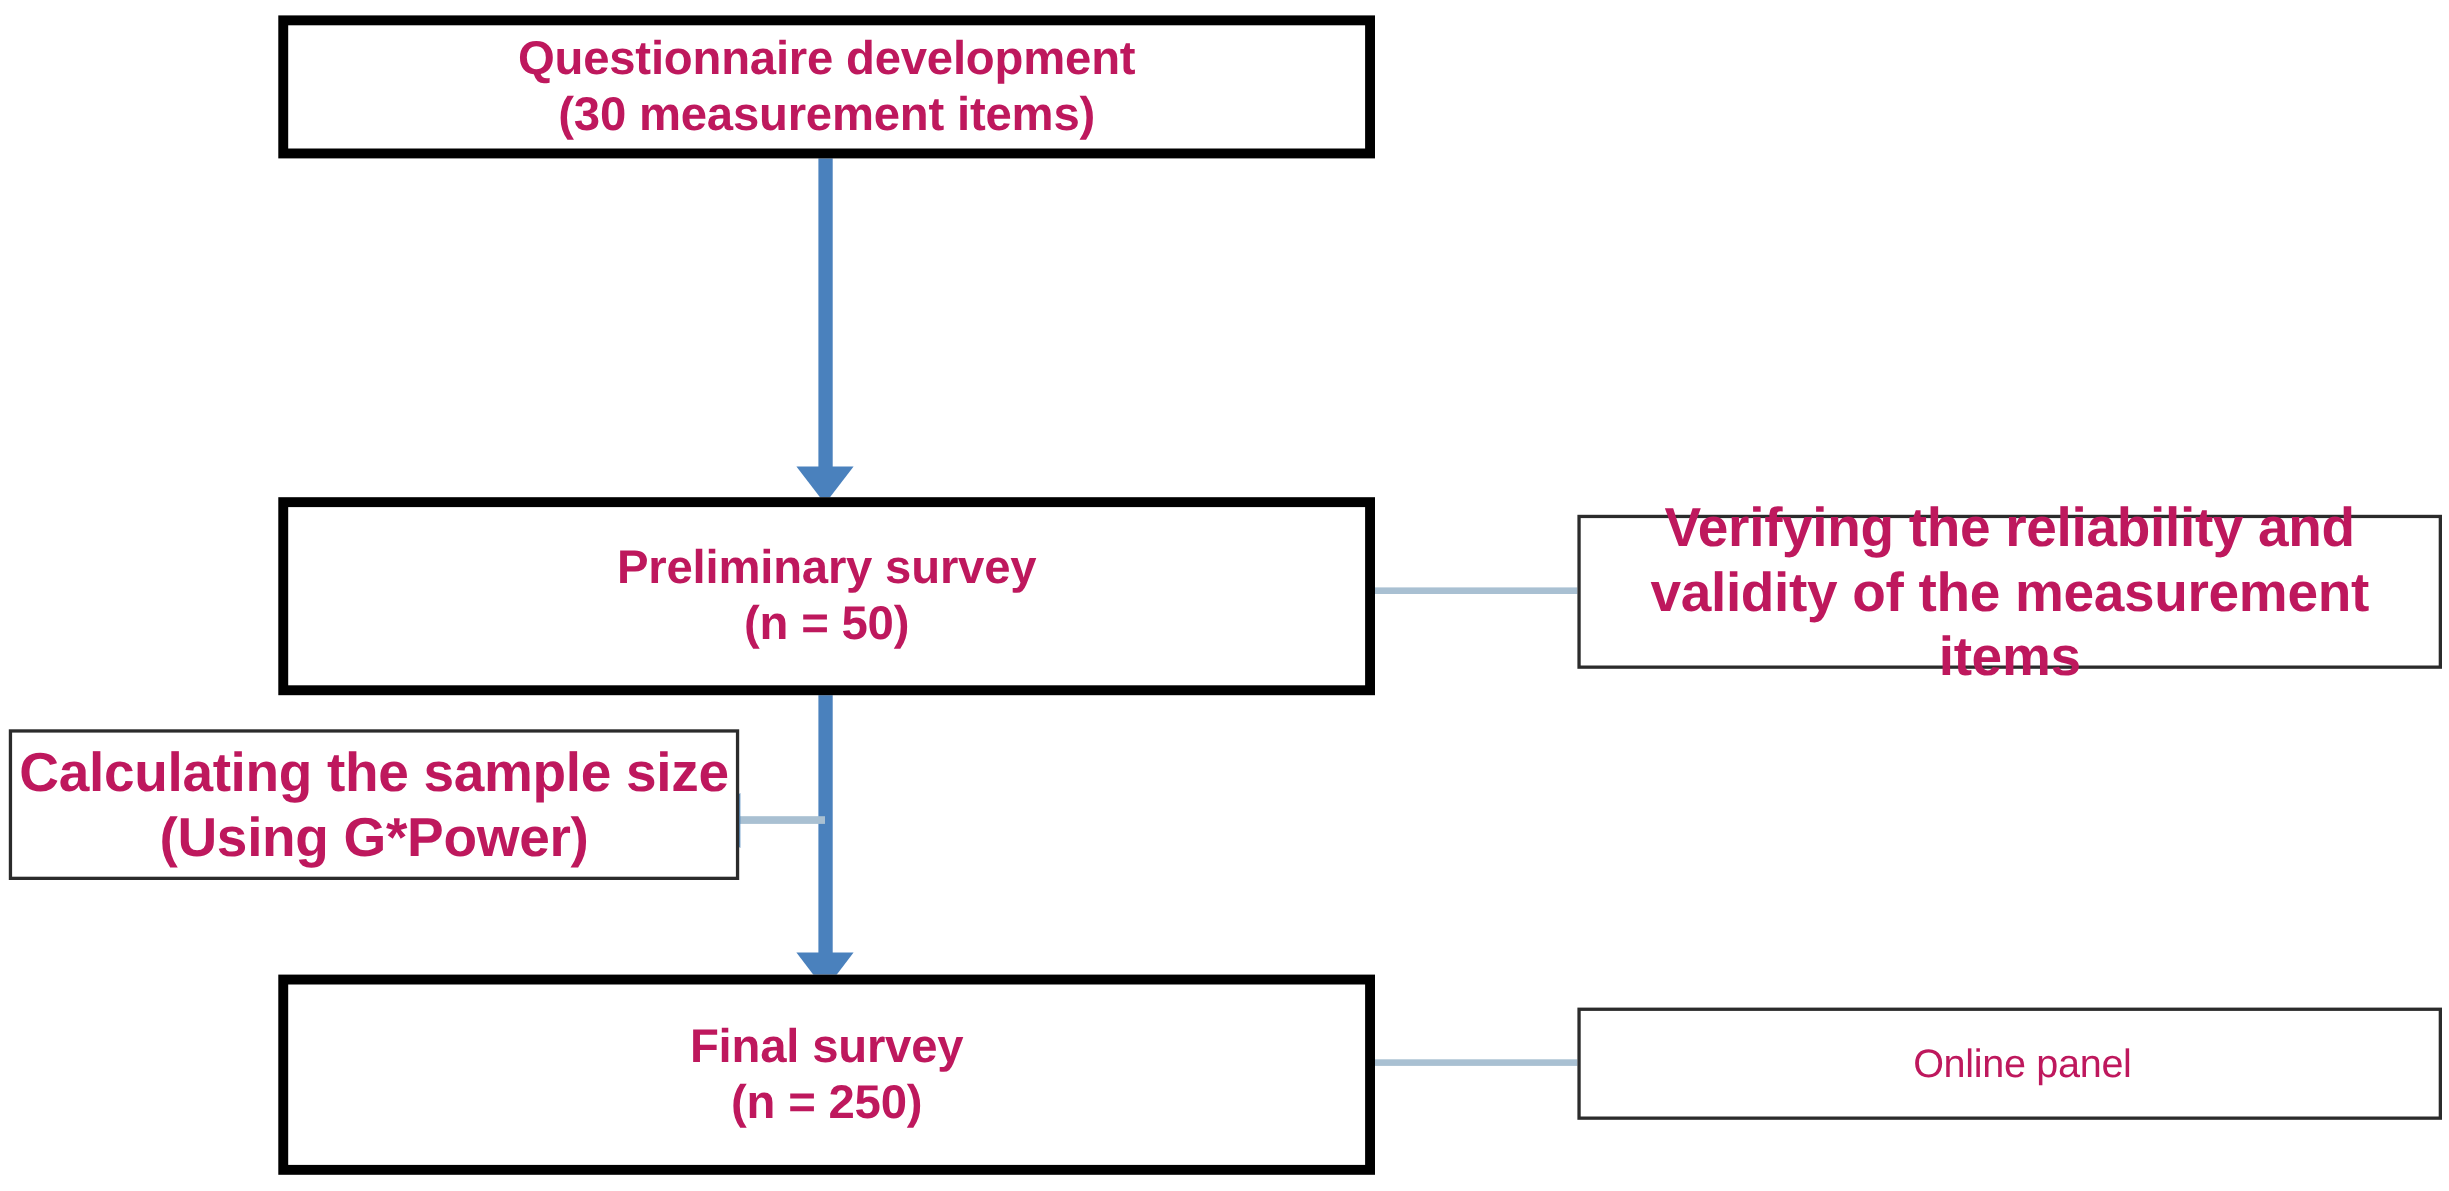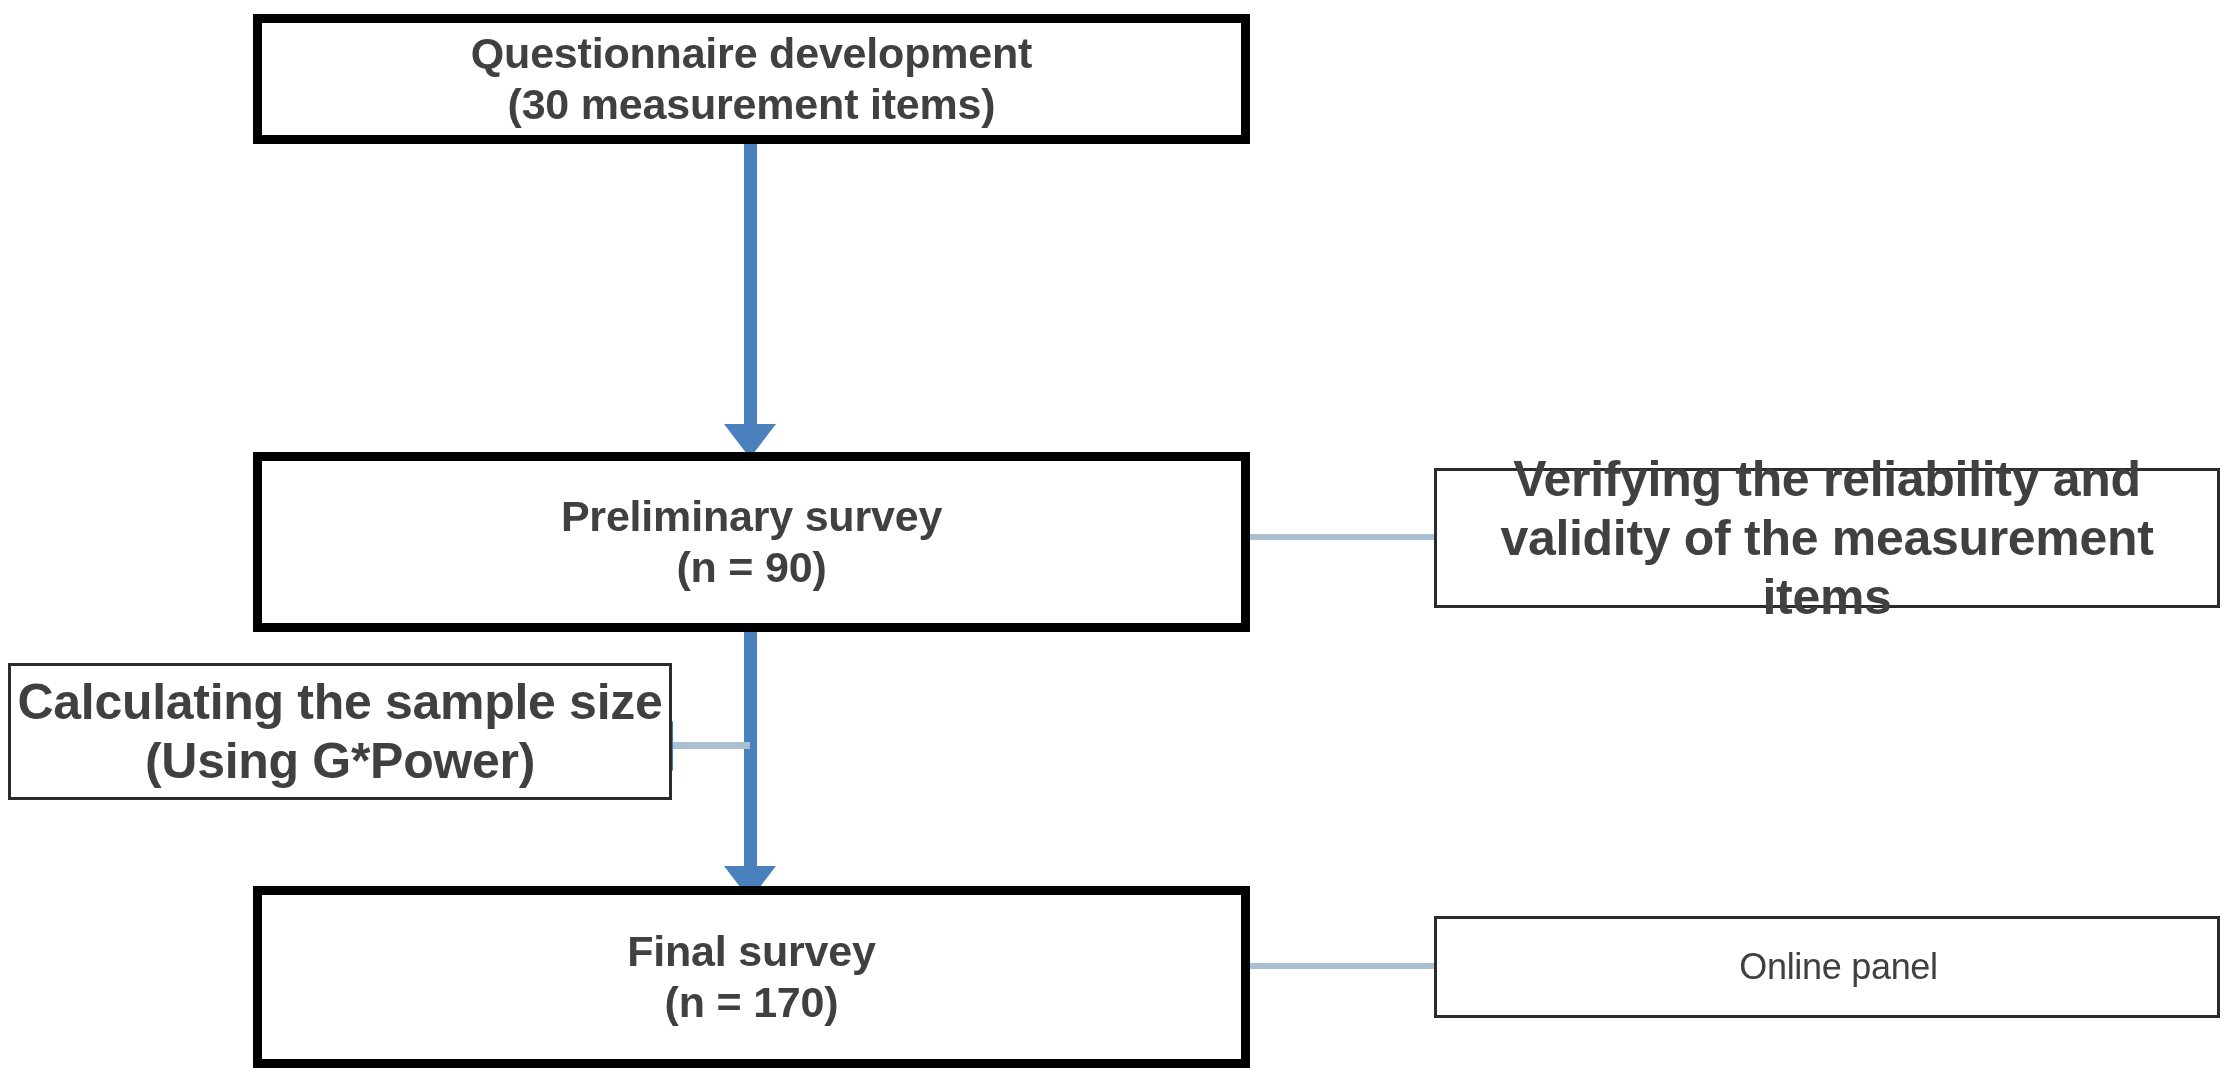--- a/index.html
+++ b/index.html
@@ -4,21 +4,21 @@
 <style>
   html,body{margin:0;padding:0;background:#ffffff;}
   body{width:2226px;height:1083px;position:relative;overflow:hidden;
        font-family:"Liberation Sans","DejaVu Sans",sans-serif;
        -webkit-font-smoothing:antialiased;}
   #canvas{position:absolute;left:0;top:0;width:2226px;height:1083px;}
 
   
   .node{position:absolute;box-sizing:border-box;background:#ffffff;
         display:flex;align-items:center;justify-content:center;text-align:center;}
-  .node .txt{line-height:1.18;color:#404040;white-space:pre-line;}
+  .node .txt{line-height:1.18;color:#be185d;white-space:pre-line;}
 
   
   .node.main{border:9px solid #000000;}
   .node.main .txt{font-weight:700;font-size:43px;letter-spacing:-0.2px;}
 
   
   .node.note{border:3px solid #2b2b2b;}
   .node.note .txt{font-weight:700;font-size:50px;letter-spacing:-0.3px;}
   .node.note.light .txt{font-weight:400;font-size:36px;}
 
@@ -50,26 +50,26 @@
 
   <div class="hline" style="left:1248px; top:963px; width:190px; height:6px;"></div>
 
   <div class="node main" style="left:253px; top:14px; width:997px; height:130px;">
     <div class="txt">Questionnaire development
 (30 measurement items)</div>
   </div>
 
   <div class="node main" style="left:253px; top:452px; width:997px; height:180px;">
     <div class="txt">Preliminary survey
-(n = 90)</div>
+(n = 50)</div>
   </div>
 
   <div class="node main" style="left:253px; top:886px; width:997px; height:182px;">
     <div class="txt">Final survey
-(n = 170)</div>
+(n = 250)</div>
   </div>
 
   <div class="node note" style="left:1434px; top:468px; width:786px; height:140px;">
     <div class="txt">Verifying the reliability and
 validity of the measurement items</div>
   </div>
 
   <div class="node note" style="left:8px; top:663px; width:664px; height:137px;">
     <div class="txt">Calculating the sample size
 (Using G*Power)</div>

